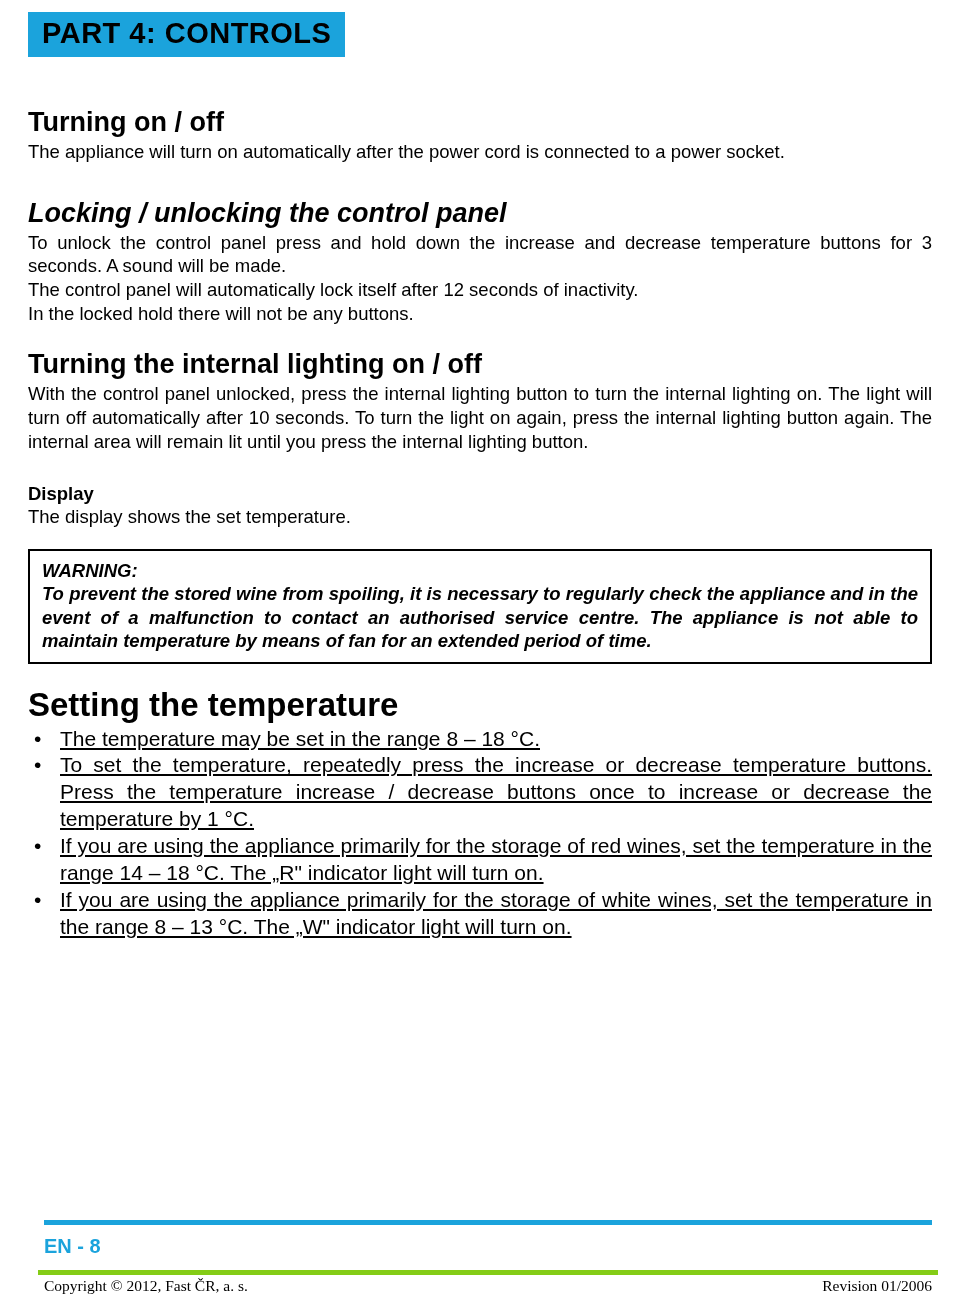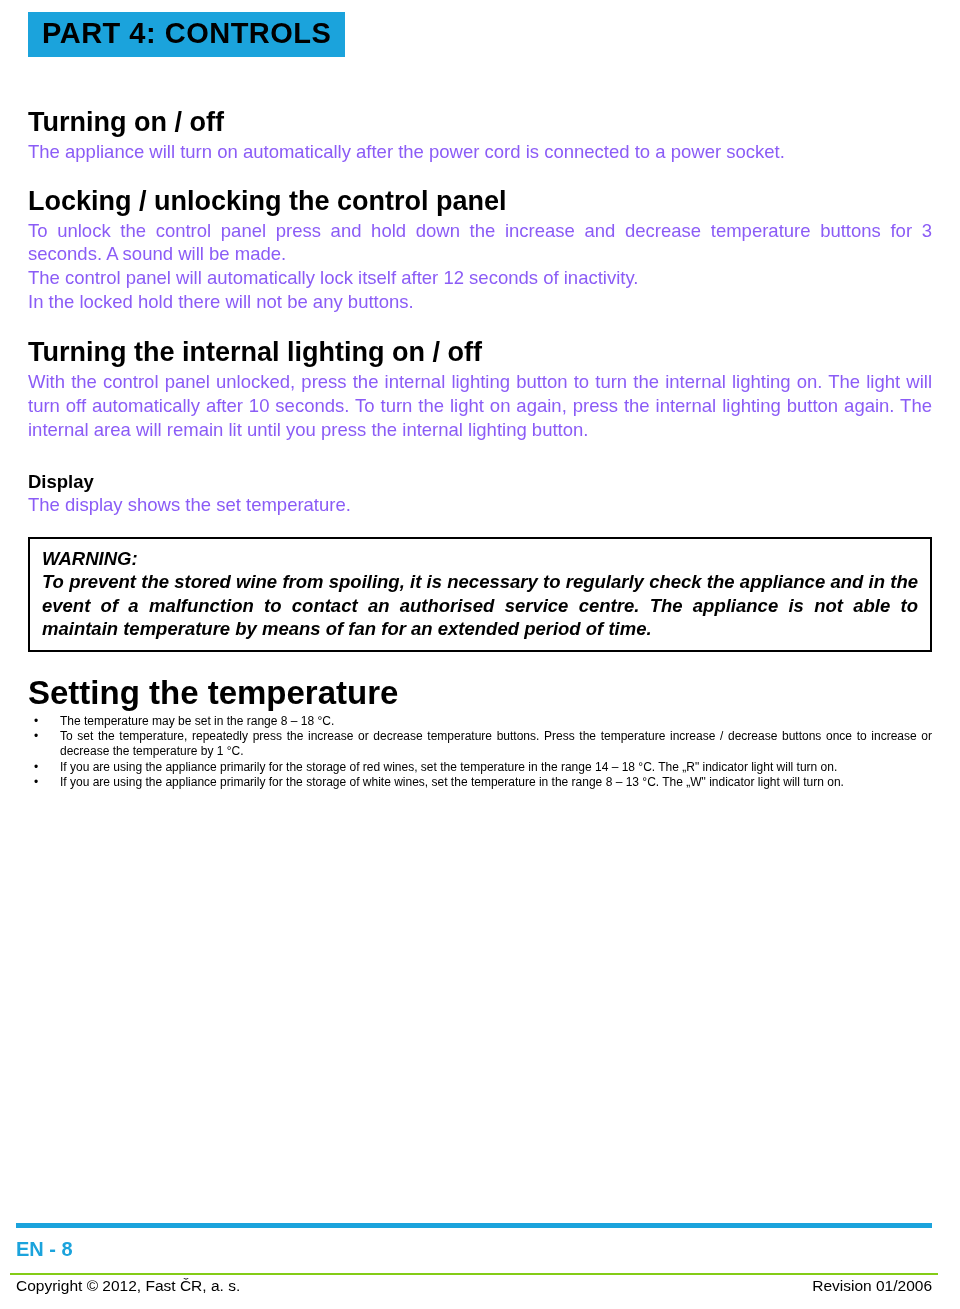--- a/index.html
+++ b/index.html
@@ -31,21 +31,21 @@
     color: #000;
   }
   .section-h.large {
     font-size: 33px;
     margin-top: 22px;
   }
   .body-text {
     font-size: 18.5px;
     line-height: 1.28;
     text-align: justify;
-    color: #8b5cf6;
+    color: #000000;
   }
   .body-text + .section-h { margin-top: 24px; }
   .subhead {
     font-weight: 700;
     font-size: 18.5px;
     margin-top: 30px;
   }
   .warning-box {
     border: 2px solid #000;
     padding: 9px 12px;
@@ -64,72 +64,74 @@
     line-height: 1.27;
     text-align: justify;
   }
   ul.bullets {
     list-style: none;
     padding-left: 24px;
     margin-top: 2px;
   }
   ul.bullets li {
     position: relative;
-    font-size: 12px;
+    font-size: 21px;
     line-height: 1.28;
     text-align: justify;
     padding-left: 8px;
     margin-bottom: 0;
+    text-decoration: underline;
   }
   ul.bullets li::before {
     content: "•";
     position: absolute;
     left: -18px;
     top: 0;
   }
   .footer-area {
     position: absolute;
-    left: 16px;
+    left: 44px;
     right: 28px;
     bottom: 14px;
   }
   .blue-rule {
     height: 5px;
     background: #1ba3dc;
     margin-bottom: 10px;
   }
   .page-num {
     color: #1ba3dc;
     font-weight: 700;
     font-size: 20px;
     margin-bottom: 12px;
   }
   .copy-row {
-    border-top: 2px solid #84cc16;
+    border-top: 5px solid #84cc16;
     display: flex;
     justify-content: space-between;
     font-size: 15.5px;
     padding-top: 2px;
     margin-left: -6px;
     margin-right: -6px;
     padding-left: 6px;
     padding-right: 6px;
+    font-family: Liberation Serif, serif;
   }
 </style>
 </head>
 <body>
 
 
 
 <div class="part-banner">PART 4: CONTROLS</div>
 
 <div class="section-h">Turning on / off</div>
 <div class="body-text">The appliance will turn on automatically after the power cord is connected to a power socket.</div>
 
-<div class="section-h" style="margin-top:22px;">Locking / unlocking the control panel</div>
+<div class="section-h" style="margin-top:34px;font-style:italic;">Locking / unlocking the control panel</div>
 <div class="body-text">To unlock the control panel press and hold down the increase and decrease temperature buttons for 3 seconds. A sound will be made.</div>
 <div class="body-text">The control panel will automatically lock itself after 12 seconds of inactivity.</div>
 <div class="body-text">In the locked hold there will not be any buttons.</div>
 
 <div class="section-h" style="margin-top:24px;">Turning the internal lighting on / off</div>
 <div class="body-text">With the control panel unlocked, press the internal lighting button to turn the internal lighting on. The light will turn off automatically after 10 seconds. To turn the light on again, press the internal lighting button again. The internal area will remain lit until you press the internal lighting button.</div>
 
 <div class="subhead">Display</div>
 <div class="body-text">The display shows the set temperature.</div>
 

